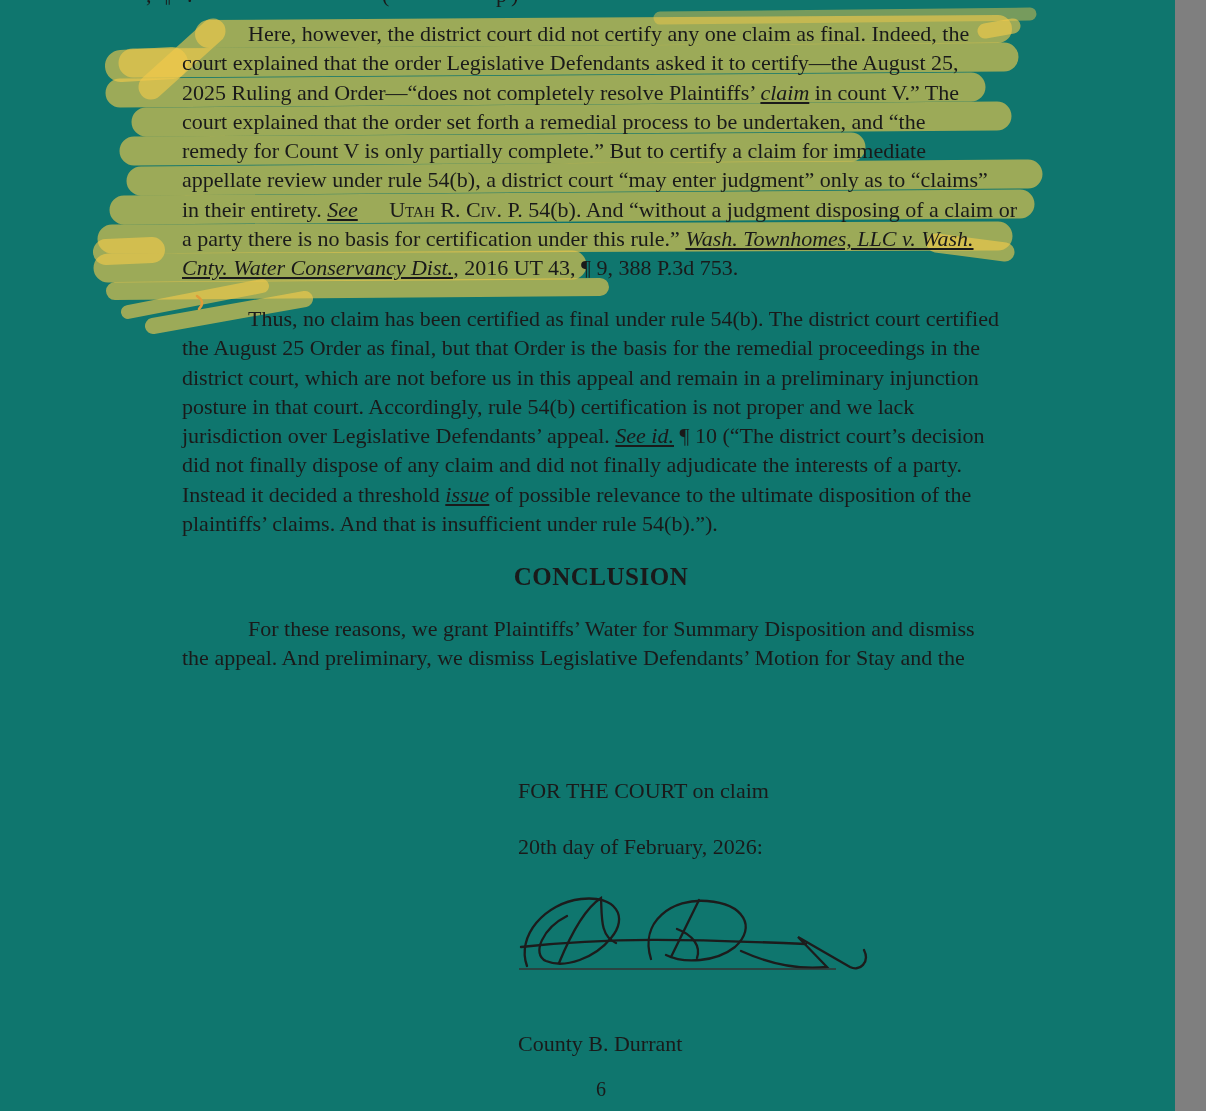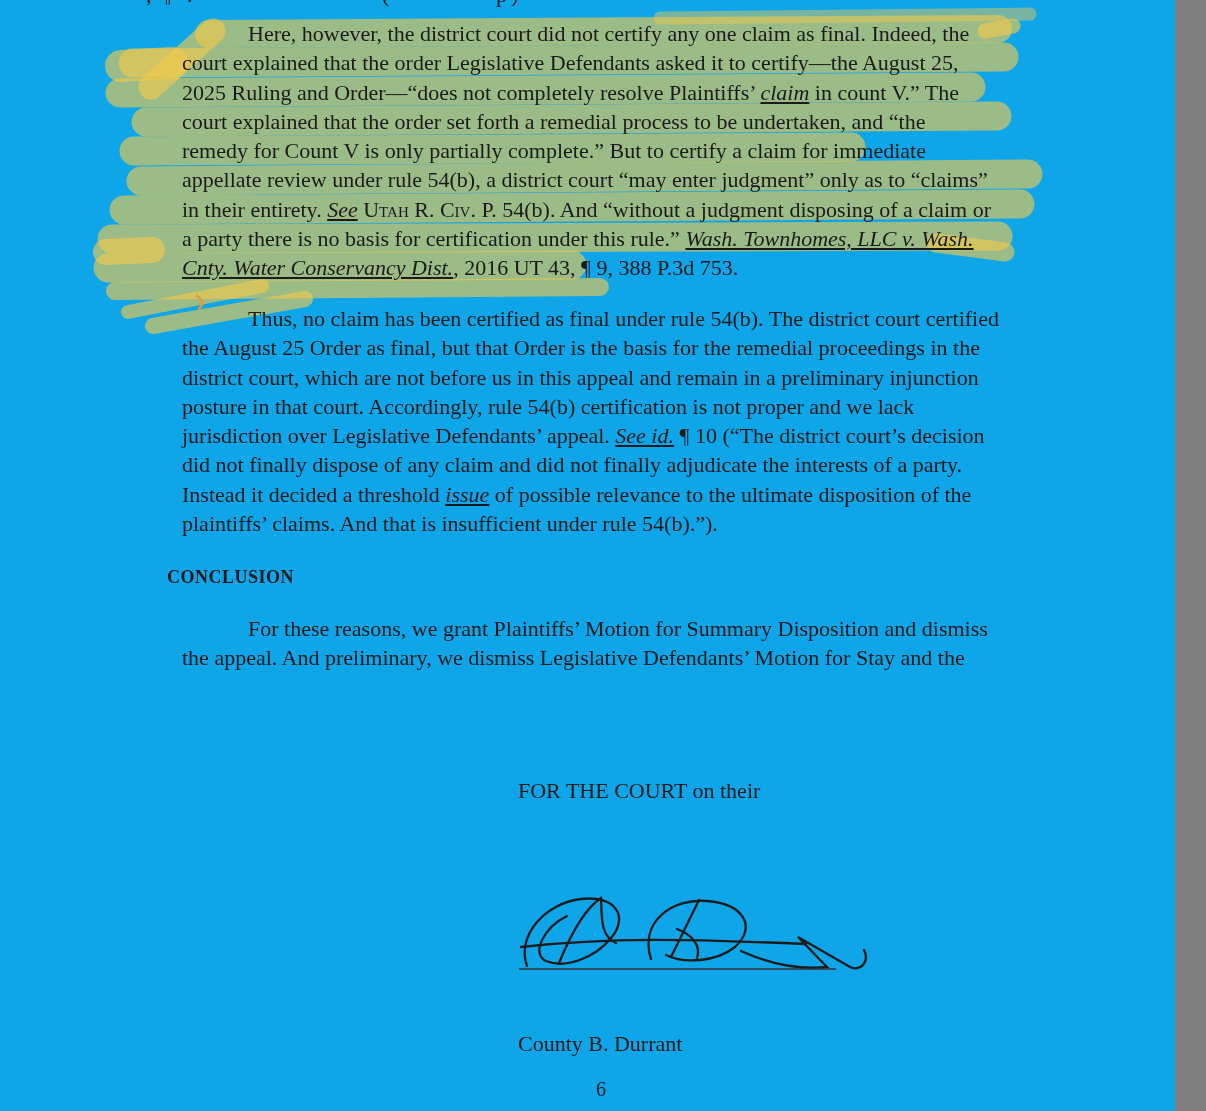--- a/index.html
+++ b/index.html
@@ -7,21 +7,21 @@
     width:1206px;height:1111px;
     background:#7f7f7f;
     font-family:"Liberation Serif", serif;
     color:#1a1a1a;
     overflow:hidden;
     position:relative;
   }
   .page{
     position:absolute;left:0;top:0;
     width:1175px;height:1111px;
-    background:#0ea5e9;
+    background:#0f766e;
     overflow:hidden;
   }
   .gutter{
     position:absolute;right:0;top:0;
     width:31px;height:1111px;
     background:#7f7f7f;
   }
   .clipped-top{
     position:absolute;left:0;top:0;width:1175px;height:10px;
     overflow:hidden;
@@ -35,24 +35,24 @@
   }
   .textlayer{position:absolute;left:0;top:0;z-index:2;width:1175px;height:1111px;}
   .para{
     position:absolute;left:182px;
     font-size:22px;line-height:29.3px;
     white-space:pre;
   }
   .para .line{white-space:pre;}
   .para .line.indent{text-indent:66px;}
   .para .line span.i{font-style:italic;text-decoration:underline;}
-  .para .line span.sc{font-variant:small-caps;}
+  .para .line span.sc{font-variant:small-caps;margin-left:26px;}
   .heading{
-    position:absolute;left:167px;top:562px;width:840px;
-    text-align:left;font-weight:bold;font-size:18px;line-height:30px;
+    position:absolute;left:181px;top:562px;width:840px;
+    text-align:center;font-weight:bold;font-size:25px;line-height:30px;
     letter-spacing:.5px;
   }
   .closing-line{
     position:absolute;left:518px;
     font-size:22px;line-height:30px;white-space:pre;
   }
   .sig-block{
     position:absolute;left:518px;top:973px;
     font-size:22px;line-height:28.5px;white-space:pre;
   }
@@ -101,24 +101,25 @@
   </svg>
 
   <div class="textlayer">
 
     <div class="para" style="top:19px"><div class="line indent"><span>Here, however, the district court did not certify any one claim as final. Indeed, the</span></div><div class="line"><span>court explained that the order Legislative Defendants asked it to certify—the August 25,</span></div><div class="line"><span>2025 Ruling and Order—“does not completely resolve Plaintiffs’ </span><span class="i">claim</span><span> in count V.” The</span></div><div class="line"><span>court explained that the order set forth a remedial process to be undertaken, and “the</span></div><div class="line"><span>remedy for Count V is only partially complete.” But to certify a claim for immediate</span></div><div class="line"><span>appellate review under rule 54(b), a district court “may enter judgment” only as to “claims”</span></div><div class="line"><span>in their entirety. </span><span class="i">See</span><span> </span><span class="sc">Utah R. Civ. P.</span><span> 54(b). And “without a judgment disposing of a claim or</span></div><div class="line"><span>a party there is no basis for certification under this rule.” </span><span class="i">Wash. Townhomes, LLC v. Wash.</span></div><div class="line"><span class="i">Cnty. Water Conservancy Dist.</span><span>, 2016 UT 43, ¶ 9, 388 P.3d 753.</span></div></div>
 
     <div class="para" style="top:304px"><div class="line indent"><span>Thus, no claim has been certified as final under rule 54(b). The district court certified</span></div><div class="line"><span>the August 25 Order as final, but that Order is the basis for the remedial proceedings in the</span></div><div class="line"><span>district court, which are not before us in this appeal and remain in a preliminary injunction</span></div><div class="line"><span>posture in that court. Accordingly, rule 54(b) certification is not proper and we lack</span></div><div class="line"><span>jurisdiction over Legislative Defendants’ appeal. </span><span class="i">See id.</span><span> ¶ 10 (“The district court’s decision</span></div><div class="line"><span>did not finally dispose of any claim and did not finally adjudicate the interests of a party.</span></div><div class="line"><span>Instead it decided a threshold </span><span class="i">issue</span><span> of possible relevance to the ultimate disposition of the</span></div><div class="line"><span>plaintiffs’ claims. And that is insufficient under rule 54(b).”).</span></div></div>
 
     <div class="heading">CONCLUSION</div>
 
-    <div class="para" style="top:614px"><div class="line indent"><span>For these reasons, we grant Plaintiffs’ Motion for Summary Disposition and dismiss</span></div><div class="line"><span>the appeal. And preliminary, we dismiss Legislative Defendants’ Motion for Stay and the</span></div></div>
+    <div class="para" style="top:614px"><div class="line indent"><span>For these reasons, we grant Plaintiffs’ Water for Summary Disposition and dismiss</span></div><div class="line"><span>the appeal. And preliminary, we dismiss Legislative Defendants’ Motion for Stay and the</span></div></div>
 
-    <div class="closing-line" style="top:776px">FOR THE COURT on their</div>
+    <div class="closing-line" style="top:776px">FOR THE COURT on claim</div>
 
+    <div class="closing-line" style="top:832px">20th day of February, 2026:</div>
 
     <div class="sig-block">
       <div>County B. Durrant</div>
       
     </div>
 
     <div class="pagenum">6</div>
   </div>
 
   <svg class="sig" width="1175" height="1111" viewBox="0 0 1175 1111">

